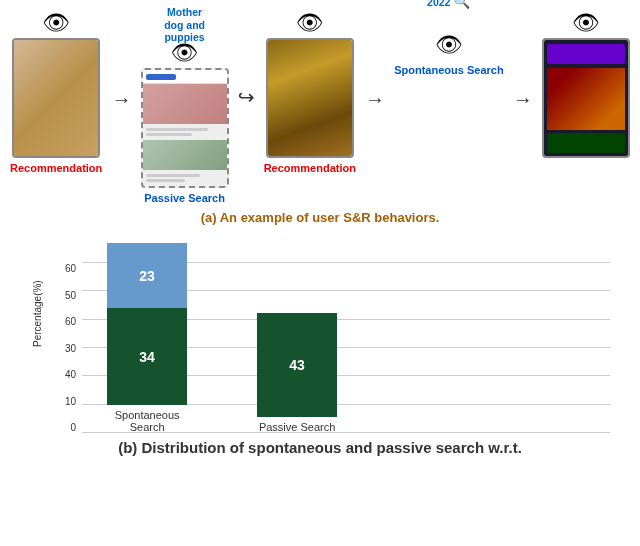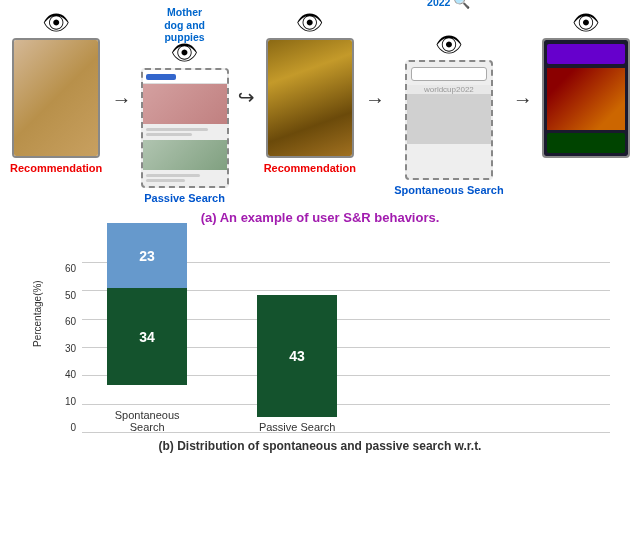--- a/index.html
+++ b/index.html
@@ -88,21 +88,21 @@
       font-size: 20px;
       color: #333;
       align-self: center;
       margin-top: -20px;
     }
 
     .caption {
       text-align: center;
       font-weight: bold;
       font-size: 13px;
-      color: #a21caf;
+      color: #a16207;
       margin: 6px 0 4px;
     }
 
     
     .chart-section {
       padding: 0 30px;
       margin-top: 4px;
     }
 
     .y-axis {
@@ -158,21 +158,21 @@
     .bar-xlabel {
       font-size: 11px;
       color: #333;
       text-align: center;
       margin-top: 4px;
       width: 90px;
     }
 
     .bottom-caption {
       text-align: center;
-      font-size: 12px;
+      font-size: 15px;
       font-weight: bold;
       color: #333;
       margin-top: 6px;
     }
 
     
     .social-header { background: #fff; height: 14px; border-bottom: 1px solid #ddd; display: flex; align-items: center; padding: 0 3px; }
     .social-img { height: 40px; background: linear-gradient(135deg, #d4a0a0 0%, #c08080 100%); }
     .social-img2 { height: 30px; background: linear-gradient(135deg, #b0c4b0 0%, #80a080 100%); }
     .social-text-lines { padding: 2px 3px; }
@@ -258,27 +258,20 @@
         <div class="food-body"></div>
       </div>
       <span class="label-red">Recommendation</span>
     </div>
 
     <div class="arrow">→</div>
 
     <div class="behavior-item" style="position:relative;align-items:center;">
       <div style="position:absolute; top:-30px; left:50%; transform:translateX(-50%); color:#0066cc; font-size:10.5px; font-weight:bold; text-align:center; line-height:1.2; white-space:nowrap; pointer-events:none;">World Cup<br>2022 <span style="font-size:14px;">🔍</span></div>
       <span class="eye-icon" style="margin-top:22px;">👁</span>
-      <div class="phone-mock">
-        <div class="search-bar"></div>
-        <div class="search-body">
-          <div style="font-size:8px;color:#999;">worldcup2022</div>
-        </div>
-        <div class="keyboard"></div>
-      </div>
       <span class="label-blue">Spontaneous Search</span>
     </div>
 
     <div class="arrow">→</div>
 
     <div class="behavior-item">
       <span class="eye-icon">👁</span>
       <div class="phone-real">
         <div class="screen-worldcup">
           <div class="wc-bar"></div>
@@ -315,31 +308,31 @@
         <div class="grid-line" style="bottom: 170px;"></div>
         <div class="grid-line" style="bottom: 142px;"></div>
         <div class="grid-line" style="bottom: 113px;"></div>
         <div class="grid-line" style="bottom: 85px;"></div>
         <div class="grid-line" style="bottom: 57px;"></div>
         <div class="grid-line" style="bottom: 28px;"></div>
         <div class="grid-line" style="bottom: 0px;"></div>
 
         <div class="bars-group">
 
-          <div style="display:flex;flex-direction:column;align-items:center;gap:20px;">
+          <div style="display:flex;flex-direction:column;align-items:center;">
             <div style="display:flex;flex-direction:column;align-items:center;">
               <div class="bar-segment no" style="height:65px;">23</div>
               <div class="bar-segment yes" style="height:97px;">34</div>
             </div>
             <div class="bar-xlabel">Spontaneous Search</div>
           </div>
 
           <div style="display:flex;flex-direction:column;align-items:center;">
             <div style="display:flex;flex-direction:column;align-items:center;">
-              <div class="bar-segment yes" style="height:122px;">43</div>
+              <div class="bar-segment yes" style="height:104px;">43</div>
             </div>
             <div class="bar-xlabel">Passive Search</div>
           </div>
         </div>
 
       </div>
     </div>
   </div>
 
   <div class="bottom-caption">(b) Distribution of spontaneous and passive search w.r.t.</div>

